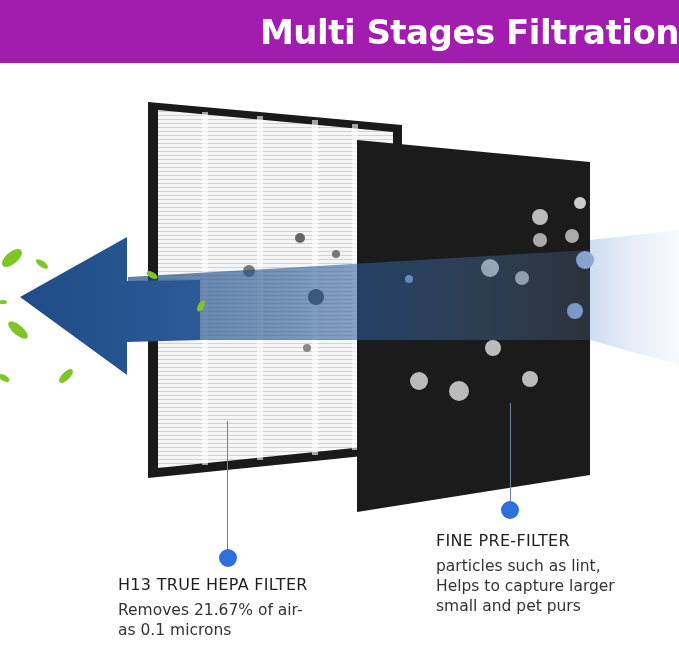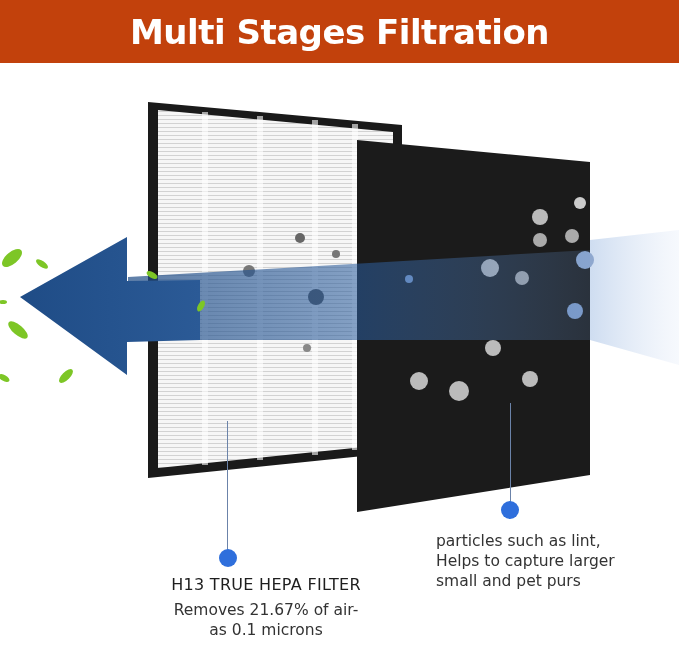--- a/index.html
+++ b/index.html
@@ -1,17 +1,17 @@
 <!DOCTYPE html>
 <html><head>
 <meta charset="utf-8">
 <style>
   html, body { margin:0; padding:0; }
   body { width:679px; height:663px; overflow:hidden; background:#ffffff; position:relative; font-family:"Liberation Sans", sans-serif; }
-  .banner { position:absolute; left:0; top:0; width:679px; height:63px; background:#c2410c; display:flex; align-items:center; justify-content:center; }
+  .banner { position:absolute; left:0; top:0; width:679px; height:63px; background:#a21caf; display:flex; align-items:center; justify-content:flex-end; }
   .banner h1 { margin:0; color:#fff; font-family:"DejaVu Sans", sans-serif; font-weight:bold; font-size:34px; letter-spacing:-0.5px; }
   .stage { position:absolute; left:0; top:63px; width:679px; height:600px; }
   .label { position:absolute; color:#1e1e1e; font-family:"DejaVu Sans", sans-serif; }
   .label .title { font-size:16px; letter-spacing:0.3px; margin-bottom:6px; }
   .label .desc { font-size:15.5px; line-height:20px; color:#333; }
   .leader { position:absolute; width:1px; background:#6b83a9; }
   .dot { position:absolute; width:18px; height:18px; border-radius:50%; background:#2f6fdc; }
 </style>
 </head>
 <body>
@@ -92,29 +92,30 @@
   </svg>
 
   
   <div class="leader" style="left:227px; top:358px; height:130px;"></div>
   <div class="dot" style="left:219px; top:486px;"></div>
 
   <div class="leader" style="left:510px; top:340px; height:100px;"></div>
   <div class="dot" style="left:501px; top:438px;"></div>
 
   
-  <div class="label" style="left:151px; top:512px; width:230px;text-align:center;">
+  <div class="label" style="left:118px; top:512px; width:230px;">
     <div class="title">H13 TRUE HEPA FILTER</div>
     <div class="desc">
       <div>Removes 21.67% of air-</div>
       <div>as 0.1 microns</div>
     </div>
   </div>
 
   
   <div class="label" style="left:436px; top:468px; width:230px;">
+    <div class="title">FINE PRE-FILTER</div>
     <div class="desc">
       <div>particles such as lint,</div>
       <div>Helps to capture larger</div>
       <div>small and pet purs</div>
     </div>
   </div>
 </div>
 
 </body></html>

